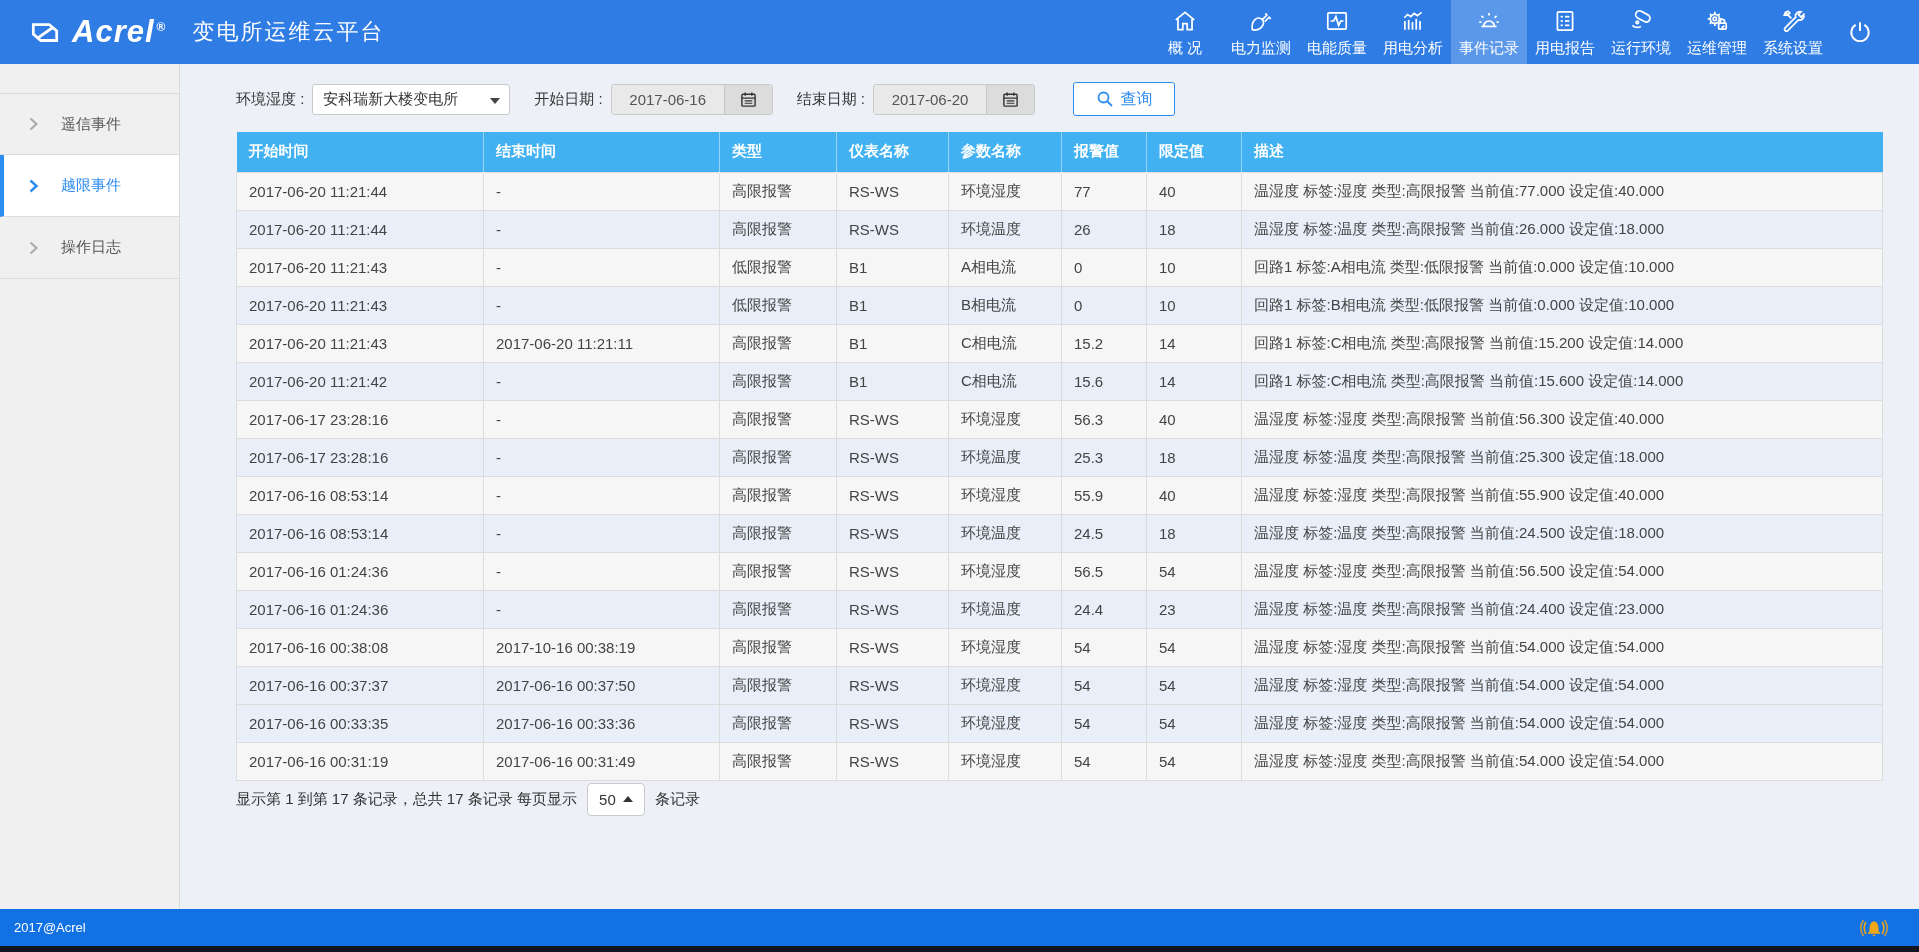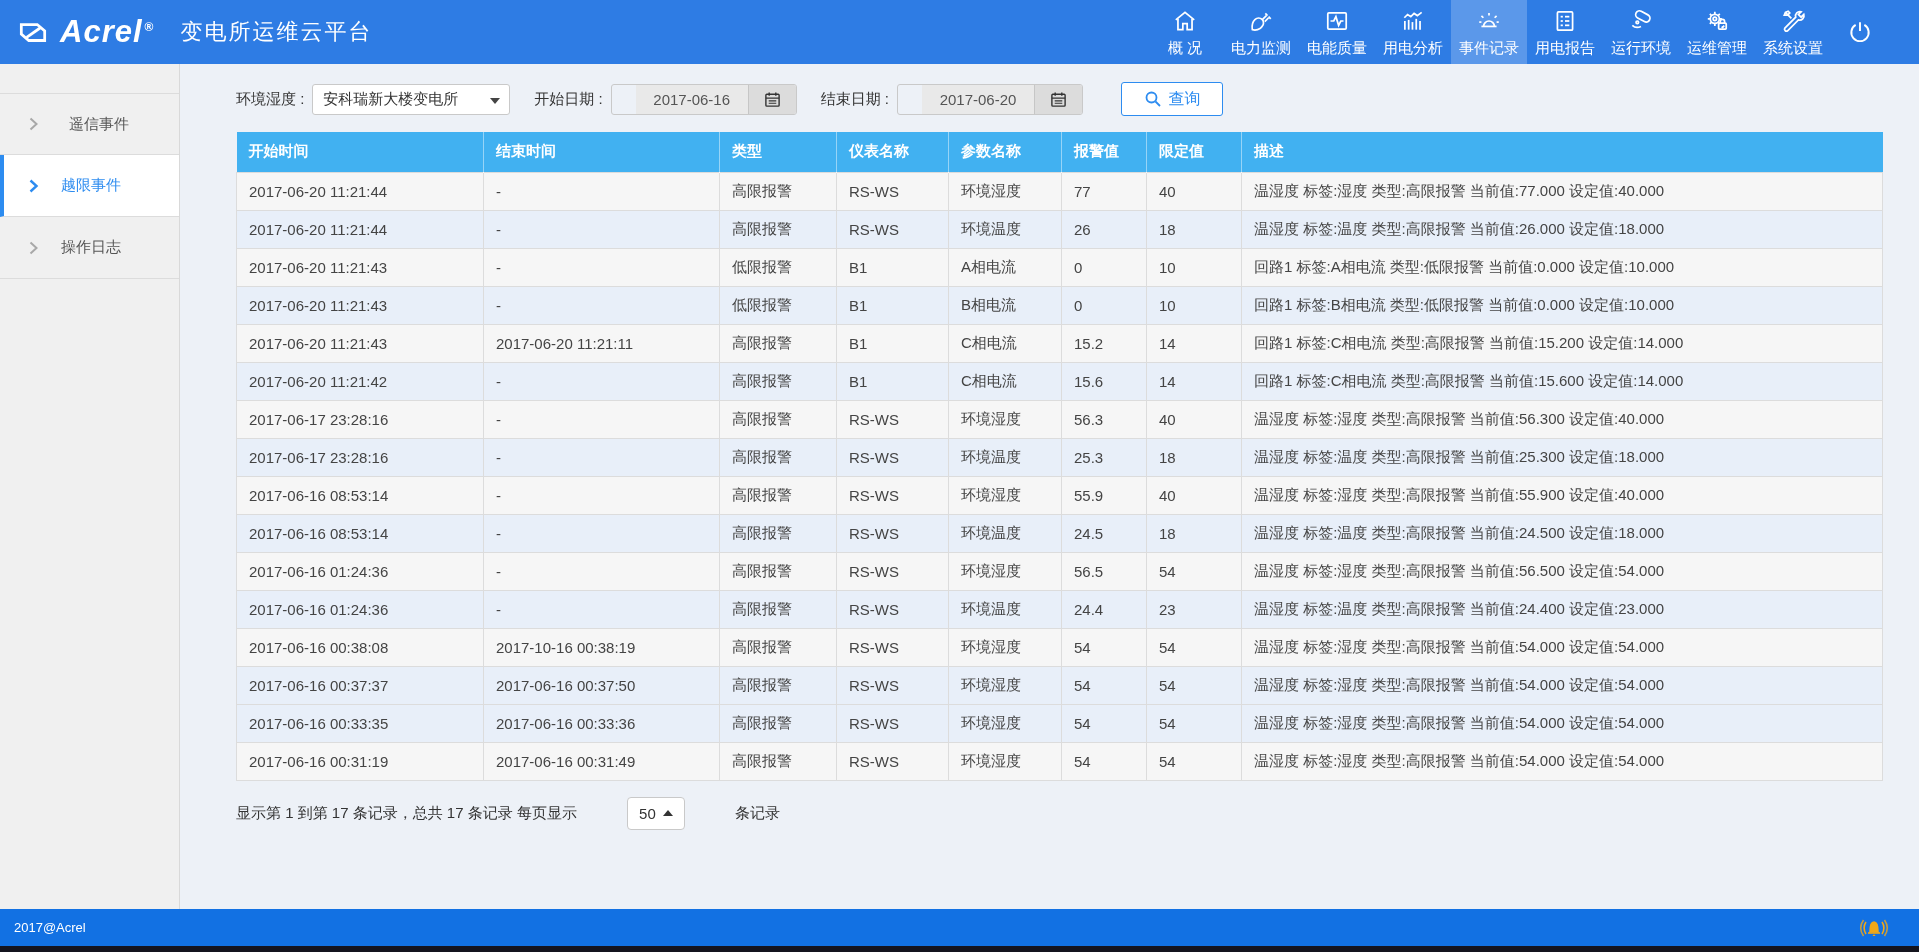--- a/index.html
+++ b/index.html
@@ -8,67 +8,67 @@
     --accent-blue:#2d8cf0;
     --footer-blue:#1271e3;
     --bell-orange:#f0a818;
   }
   *{margin:0;padding:0;box-sizing:border-box;}
   html,body{width:1919px;height:952px;overflow:hidden;}
   body{font-family:"Liberation Sans","DejaVu Sans",sans-serif;background:#edf1f7;}
 
   
   .header{height:64px;background:var(--header-blue);display:flex;align-items:stretch;color:#fff;}
-  .brand{display:flex;align-items:center;padding-left:16px;min-width:520px;}
+  .brand{display:flex;align-items:center;padding-left:28px;min-width:520px;}
   .brand .logo-mark{margin-right:10px;display:flex;align-items:center;}
   .brand .logo-text{font-size:31px;font-weight:bold;font-style:italic;letter-spacing:1px;}
   .brand .reg{font-size:12px;vertical-align:super;font-style:normal;margin-left:2px;}
   .brand .app-title{font-size:22px;margin-left:26px;font-weight:normal;letter-spacing:2px;}
   .nav{margin-left:auto;display:flex;align-items:stretch;padding-right:30px;}
   .nav-item{width:76px;display:flex;flex-direction:column;align-items:center;justify-content:center;cursor:pointer;}
   .nav-item .nav-icon{height:28px;display:flex;align-items:flex-end;}
   .nav-item .nav-label{font-size:15px;margin-top:5px;white-space:nowrap;}
   .nav-item.active{background:rgba(255,255,255,0.22);}
   .nav-power{width:58px;display:flex;align-items:center;justify-content:center;cursor:pointer;}
 
   
   .app-body{display:flex;height:845px;}
   .sidebar{width:180px;background:#f0f0f0;border-right:1px solid #d9d9d9;}
   .side-menu{margin-top:29px;list-style:none;}
   .side-item{height:62px;display:flex;align-items:center;border-bottom:1px solid #dcdcdc;cursor:pointer;color:#555;font-size:15px;}
-  .side-item:first-child{border-top:1px solid #dcdcdc;gap:8px;}
+  .side-item:first-child{border-top:1px solid #dcdcdc;}
   .side-item .chev{margin:0 22px 0 28px;display:flex;}
   .side-item.active{background:#fff;border-left:4px solid var(--accent-blue);color:var(--accent-blue);}
   .side-item.active .chev{margin-left:24px;}
 
   .main{flex:1;padding:18px 36px 0 56px;}
 
   
   .filterbar{display:flex;align-items:center;font-size:15px;color:#333;}
   .f-label{white-space:nowrap;}
   .station-select{position:relative;width:198px;height:31px;background:#fff;border:1px solid #c9c9c9;border-radius:3px;margin-left:8px;display:flex;align-items:center;padding:0 22px 0 10px;cursor:pointer;font-size:15px;color:#333;}
   .station-select .caret{position:absolute;right:9px;top:13px;width:0;height:0;border-left:5px solid transparent;border-right:5px solid transparent;border-top:6px solid #444;}
   .gap24{width:24px;}
   .gap36{width:38px;}
-  .date-group{display:flex;margin-left:8px;border:1px solid #c9c9c9;border-radius:3px;overflow:hidden;height:31px;padding-left:24px;}
+  .date-group{display:flex;margin-left:8px;border:1px solid #c9c9c9;border-radius:3px;overflow:hidden;height:31px;}
   .date-input{width:112px;background:#e9e9e9;border:none;display:flex;align-items:center;justify-content:center;font-size:15px;color:#555;}
   .date-btn{width:48px;background:#dcdcdc;border-left:1px solid #c6c6c6;display:flex;align-items:center;justify-content:center;cursor:pointer;}
   .search-btn{height:34px;width:102px;background:#fff;border:1px solid var(--accent-blue);border-radius:3px;color:var(--accent-blue);font-size:16px;display:flex;align-items:center;justify-content:center;gap:7px;cursor:pointer;}
 
   
   .table-wrap{margin-top:16px;}
   table{width:100%;border-collapse:collapse;table-layout:fixed;}
   thead th{background:var(--table-header-blue);color:#fff;font-size:15px;font-weight:bold;text-align:left;height:40px;padding-left:12px;border-right:1px solid rgba(255,255,255,0.45);}
   thead th:last-child{border-right:none;}
   tbody td{height:38px;font-size:15px;color:#444;padding-left:12px;border:1px solid #dcdcdc;white-space:nowrap;overflow:hidden;}
   tbody tr.odd{background:#f6f6f6;}
   tbody tr.even{background:#e8eff9;}
 
   
-  .pagination{margin-top:16px;display:flex;align-items:center;font-size:15px;color:#333;gap:40px;}
+  .pagination{margin-top:2px;display:flex;align-items:center;font-size:15px;color:#333;}
   .page-size{margin:0 10px;height:33px;width:58px;background:#fff;border:1px solid #c9c9c9;border-radius:4px;display:flex;align-items:center;justify-content:center;gap:7px;cursor:pointer;font-size:15px;color:#333;}
   .page-size .caret-up{width:0;height:0;border-left:5px solid transparent;border-right:5px solid transparent;border-bottom:6px solid #333;}
 
   
   .footer-bar{height:37px;background:var(--footer-blue);display:flex;align-items:center;color:#fff;font-size:13px;padding:0 30px 0 14px;}
   .footer-bar .bell{margin-left:auto;display:flex;align-items:center;cursor:pointer;}
   .bottom-strip{height:6px;background:#14141e;}
 
   svg{display:block;}
 </style>

